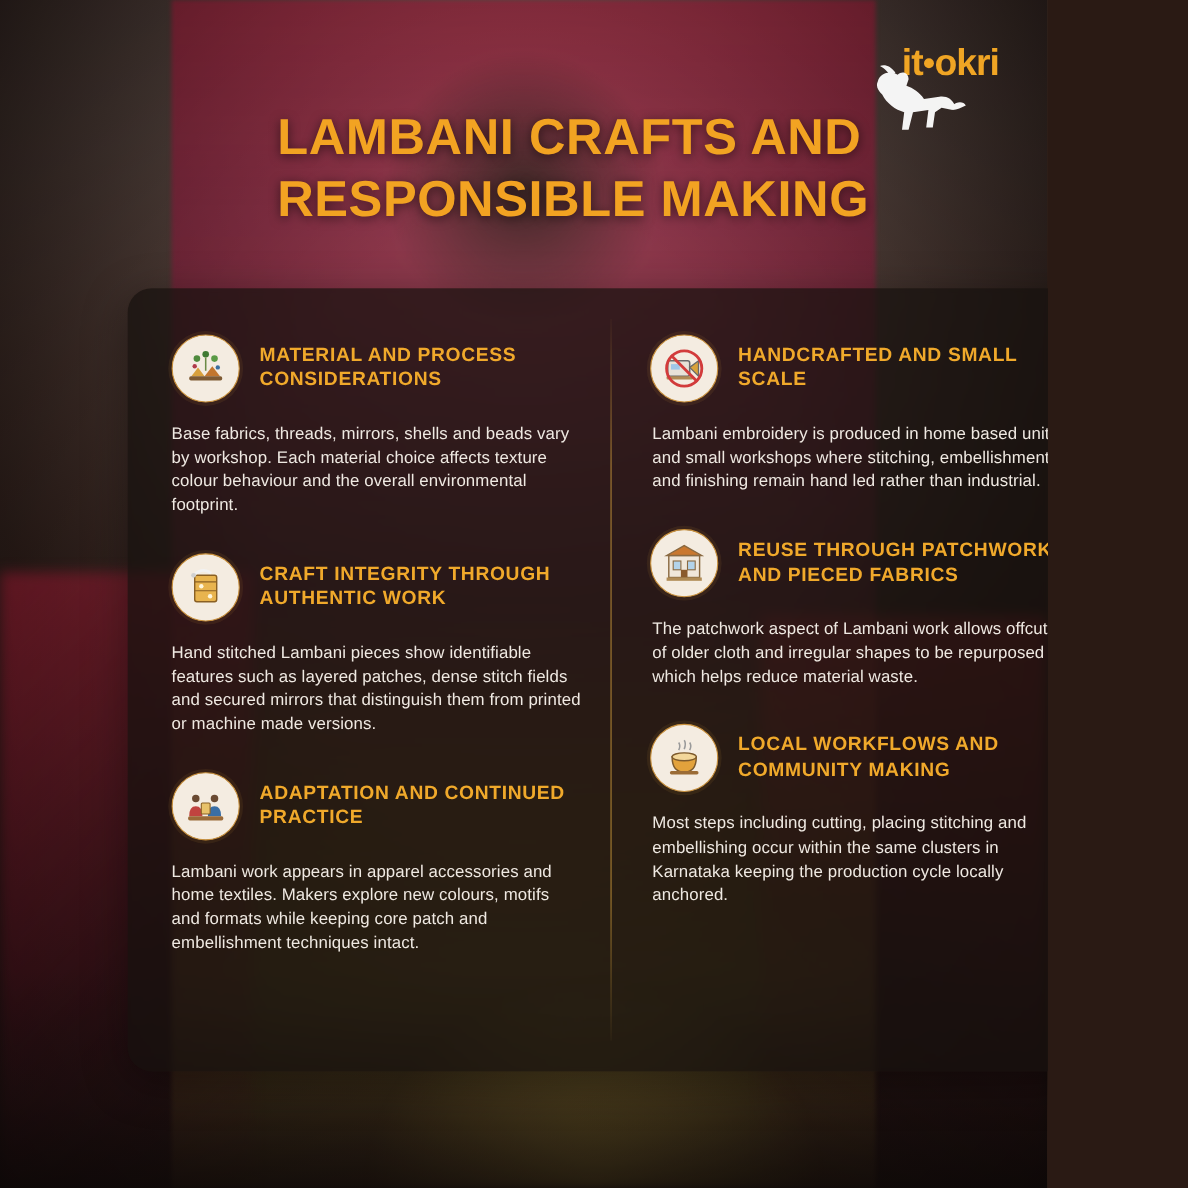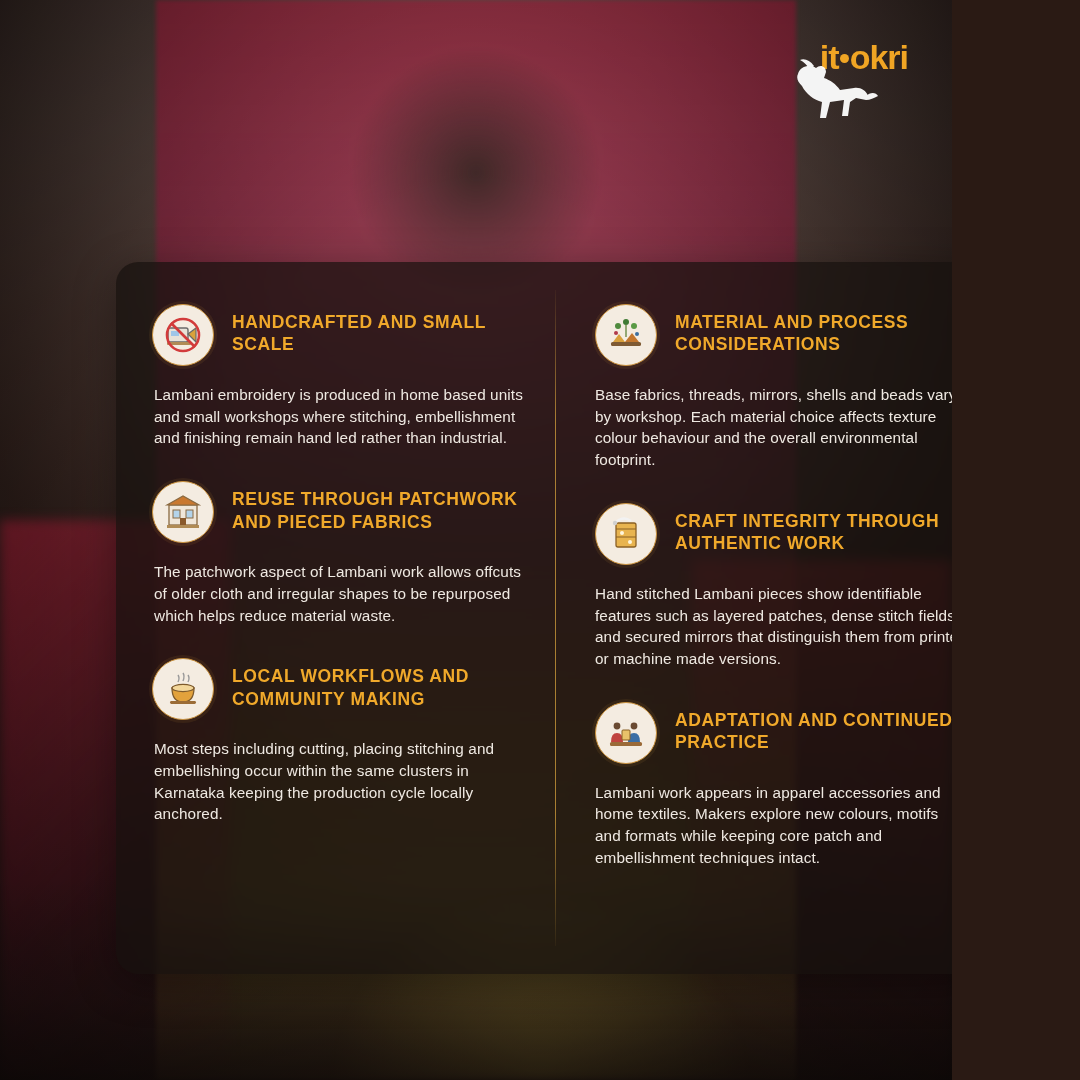--- a/index.html
+++ b/index.html
@@ -221,84 +221,26 @@
   </div>
 
   <svg class="goat-icon" viewBox="0 0 110 80">
     <g fill="#ffffff">
       <path d="M28 16 C30 8, 40 6, 46 10 C50 6, 56 8, 56 14 L54 20 C60 22, 66 26, 70 32 L84 30 C90 29, 96 32, 98 38 L96 42 L86 40 L80 44 L78 58 L72 58 L74 42 L60 44 L56 60 L50 60 L52 44 C44 42, 36 36, 32 28 C28 24, 26 20, 28 16 Z"></path>
       <path d="M44 8 C40 2, 34 0, 30 2 C34 4, 38 8, 40 12 Z"></path>
       <path d="M96 38 C100 34, 106 34, 108 38 C104 40, 100 42, 96 42 Z"></path>
     </g>
   </svg>
 
+  <div class="heading">LAMBANI CRAFTS AND RESPONSIBLE MAKING</div>
 
   <div class="card">
     <div class="divider"></div>
 
     <div class="cols">
-
-      <div class="col left">
-
-        <div class="item">
-          <div class="item-head">
-            <div class="badge">
-              <svg width="46" height="46" viewBox="0 0 46 46">
-                <rect x="8" y="16" width="20" height="14" rx="2" fill="#e8e2d8" stroke="#6a6a6a" stroke-width="1.4"></rect>
-                <rect x="11" y="19" width="8" height="5" fill="#9fc6e8"></rect>
-                <path d="M28 22 l8 -6 v14 z" fill="#d9a23b" stroke="#6a6a6a" stroke-width="1.2"></path>
-                <rect x="7" y="30" width="24" height="3" rx="1" fill="#b08b55"></rect>
-                <circle cx="23" cy="23" r="16" fill="none" stroke="#d23b3b" stroke-width="2.6"></circle>
-                <line x1="11" y1="11" x2="35" y2="35" stroke="#d23b3b" stroke-width="2.6"></line>
-              </svg>
-            </div>
-            <div class="item-title">HANDCRAFTED AND SMALL SCALE</div>
-          </div>
-          <div class="item-body">Lambani embroidery is produced in home based units and small workshops where stitching, embellishment and finishing remain hand led rather than industrial.</div>
-        </div>
-
-        <div class="sp-1"></div>
-
-        <div class="item">
-          <div class="item-head">
-            <div class="badge">
-              <svg width="46" height="46" viewBox="0 0 46 46">
-                <rect x="9" y="16" width="28" height="20" fill="#f0e7da" stroke="#8a6a42" stroke-width="1.3"></rect>
-                <path d="M7 16 L23 7 L39 16 Z" fill="#c9782f" stroke="#8a6a42" stroke-width="1.2"></path>
-                <rect x="13" y="21" width="7" height="8" fill="#b3d3ea" stroke="#8a6a42" stroke-width="1"></rect>
-                <rect x="26" y="21" width="7" height="8" fill="#b3d3ea" stroke="#8a6a42" stroke-width="1"></rect>
-                <rect x="20" y="29" width="6" height="7" fill="#8a5a2c"></rect>
-                <rect x="7" y="36" width="32" height="3" fill="#b08b55"></rect>
-              </svg>
-            </div>
-            <div class="item-title">REUSE THROUGH PATCHWORK AND PIECED FABRICS</div>
-          </div>
-          <div class="item-body">The patchwork aspect of Lambani work allows offcuts of older cloth and irregular shapes to be repurposed which helps reduce material waste.</div>
-        </div>
-
-        <div class="sp-1"></div>
-
-        <div class="item">
-          <div class="item-head">
-            <div class="badge">
-              <svg width="46" height="46" viewBox="0 0 46 46">
-                <path d="M12 22 q0 14 11 14 q11 0 11 -14 z" fill="#e2a23c" stroke="#7d5a2c" stroke-width="1.3"></path>
-                <ellipse cx="23" cy="22" rx="11" ry="3.6" fill="#f3d79a" stroke="#7d5a2c" stroke-width="1.2"></ellipse>
-                <path d="M18 16 q2 -4 0 -7" stroke="#9a9a9a" stroke-width="1.4" fill="none"></path>
-                <path d="M23 15 q2 -5 0 -8" stroke="#9a9a9a" stroke-width="1.4" fill="none"></path>
-                <path d="M28 16 q2 -4 0 -7" stroke="#9a9a9a" stroke-width="1.4" fill="none"></path>
-                <rect x="10" y="35" width="26" height="3" rx="1.4" fill="#9b6c36"></rect>
-              </svg>
-            </div>
-            <div class="item-title">LOCAL WORKFLOWS AND COMMUNITY MAKING</div>
-          </div>
-          <div class="item-body">Most steps including cutting, placing stitching and embellishing occur within the same clusters in Karnataka keeping the production cycle locally anchored.</div>
-        </div>
-
-      </div>
 
       <div class="col right">
 
         <div class="item">
           <div class="item-head">
             <div class="badge">
               <svg width="46" height="46" viewBox="0 0 46 46">
                 <circle cx="15" cy="14" r="3" fill="#4f8a3d"></circle>
                 <circle cx="23" cy="10" r="3" fill="#3f7a33"></circle>
                 <circle cx="31" cy="14" r="3" fill="#5a9a45"></circle>
@@ -349,16 +291,75 @@
                 <rect x="19" y="20" width="8" height="10" rx="1" fill="#e8c26a" stroke="#8a6024" stroke-width="1"></rect>
               </svg>
             </div>
             <div class="item-title">ADAPTATION AND CONTINUED PRACTICE</div>
           </div>
           <div class="item-body">Lambani work appears in apparel accessories and home textiles. Makers explore new colours, motifs and formats while keeping core patch and embellishment techniques intact.</div>
         </div>
 
       </div>
 
+      <div class="col left">
+
+        <div class="item">
+          <div class="item-head">
+            <div class="badge">
+              <svg width="46" height="46" viewBox="0 0 46 46">
+                <rect x="8" y="16" width="20" height="14" rx="2" fill="#e8e2d8" stroke="#6a6a6a" stroke-width="1.4"></rect>
+                <rect x="11" y="19" width="8" height="5" fill="#9fc6e8"></rect>
+                <path d="M28 22 l8 -6 v14 z" fill="#d9a23b" stroke="#6a6a6a" stroke-width="1.2"></path>
+                <rect x="7" y="30" width="24" height="3" rx="1" fill="#b08b55"></rect>
+                <circle cx="23" cy="23" r="16" fill="none" stroke="#d23b3b" stroke-width="2.6"></circle>
+                <line x1="11" y1="11" x2="35" y2="35" stroke="#d23b3b" stroke-width="2.6"></line>
+              </svg>
+            </div>
+            <div class="item-title">HANDCRAFTED AND SMALL SCALE</div>
+          </div>
+          <div class="item-body">Lambani embroidery is produced in home based units and small workshops where stitching, embellishment and finishing remain hand led rather than industrial.</div>
+        </div>
+
+        <div class="sp-1"></div>
+
+        <div class="item">
+          <div class="item-head">
+            <div class="badge">
+              <svg width="46" height="46" viewBox="0 0 46 46">
+                <rect x="9" y="16" width="28" height="20" fill="#f0e7da" stroke="#8a6a42" stroke-width="1.3"></rect>
+                <path d="M7 16 L23 7 L39 16 Z" fill="#c9782f" stroke="#8a6a42" stroke-width="1.2"></path>
+                <rect x="13" y="21" width="7" height="8" fill="#b3d3ea" stroke="#8a6a42" stroke-width="1"></rect>
+                <rect x="26" y="21" width="7" height="8" fill="#b3d3ea" stroke="#8a6a42" stroke-width="1"></rect>
+                <rect x="20" y="29" width="6" height="7" fill="#8a5a2c"></rect>
+                <rect x="7" y="36" width="32" height="3" fill="#b08b55"></rect>
+              </svg>
+            </div>
+            <div class="item-title">REUSE THROUGH PATCHWORK AND PIECED FABRICS</div>
+          </div>
+          <div class="item-body">The patchwork aspect of Lambani work allows offcuts of older cloth and irregular shapes to be repurposed which helps reduce material waste.</div>
+        </div>
+
+        <div class="sp-1"></div>
+
+        <div class="item">
+          <div class="item-head">
+            <div class="badge">
+              <svg width="46" height="46" viewBox="0 0 46 46">
+                <path d="M12 22 q0 14 11 14 q11 0 11 -14 z" fill="#e2a23c" stroke="#7d5a2c" stroke-width="1.3"></path>
+                <ellipse cx="23" cy="22" rx="11" ry="3.6" fill="#f3d79a" stroke="#7d5a2c" stroke-width="1.2"></ellipse>
+                <path d="M18 16 q2 -4 0 -7" stroke="#9a9a9a" stroke-width="1.4" fill="none"></path>
+                <path d="M23 15 q2 -5 0 -8" stroke="#9a9a9a" stroke-width="1.4" fill="none"></path>
+                <path d="M28 16 q2 -4 0 -7" stroke="#9a9a9a" stroke-width="1.4" fill="none"></path>
+                <rect x="10" y="35" width="26" height="3" rx="1.4" fill="#9b6c36"></rect>
+              </svg>
+            </div>
+            <div class="item-title">LOCAL WORKFLOWS AND COMMUNITY MAKING</div>
+          </div>
+          <div class="item-body">Most steps including cutting, placing stitching and embellishing occur within the same clusters in Karnataka keeping the production cycle locally anchored.</div>
+        </div>
+
+      </div>
+
     </div>
   </div>
 
 </div>
 
 </body></html>

